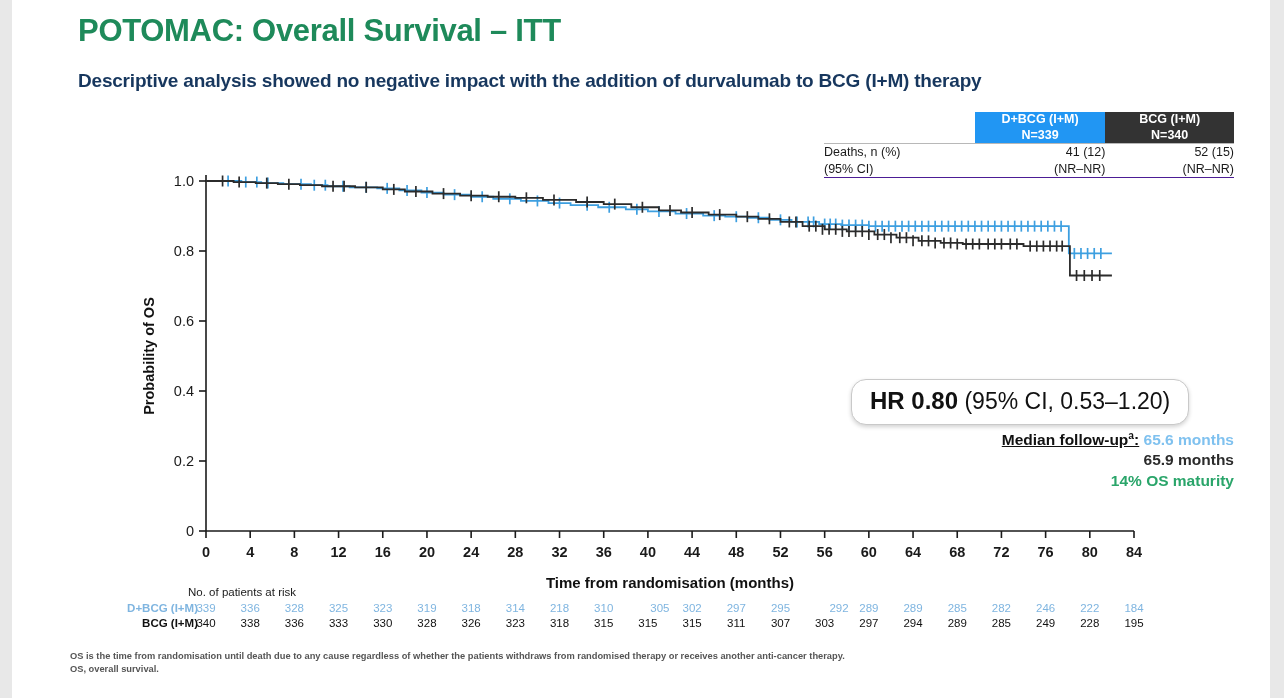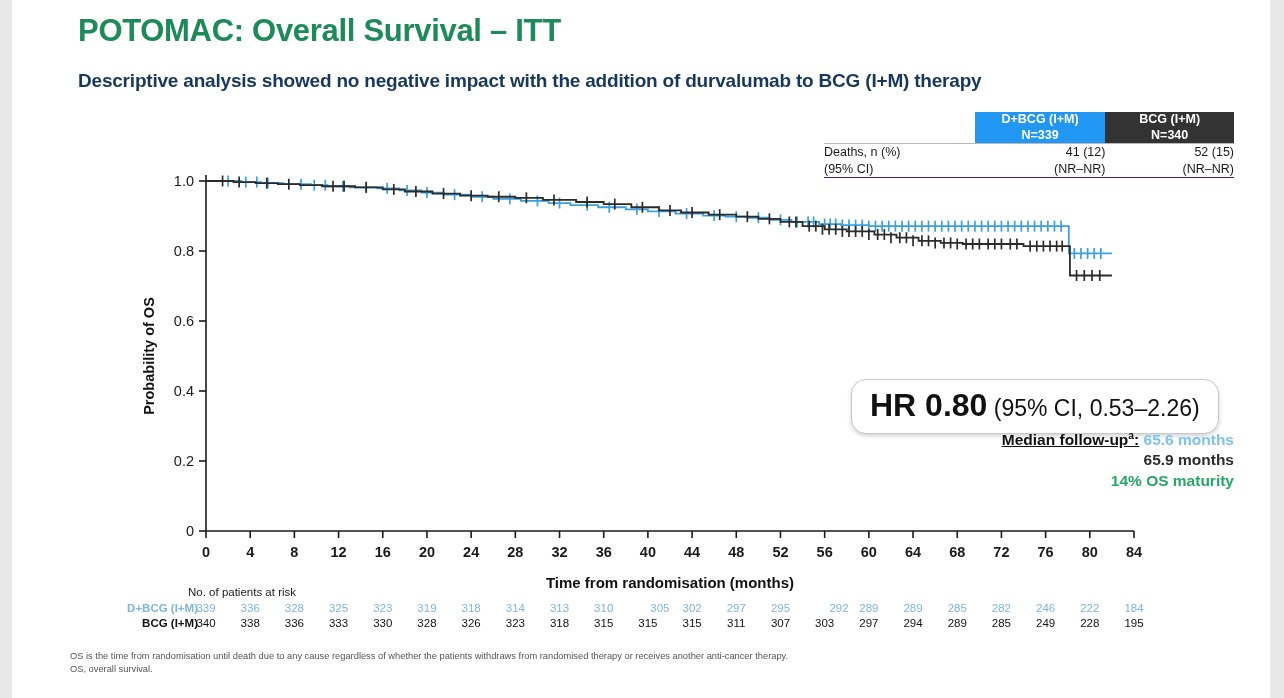--- a/index.html
+++ b/index.html
@@ -51,21 +51,21 @@
   #km-svg{display:block;}
 
   
   #hr-box{
     position:absolute;left:851px;top:379px;
     padding:7px 18px 9px 18px;
     background:#ffffff;border:1.5px solid #c9c9c9;border-radius:15px;
     box-shadow:0 2px 4px rgba(0,0,0,0.18);
     white-space:nowrap;
   }
-  #hr-box .hr-main{font-size:32px;font-weight:bold;color:#111;}
+  #hr-box .hr-main{font-size:24px;font-weight:bold;color:#111;}
   #hr-box .hr-ci{font-size:23px;color:#111;}
 
   #followup{
     position:absolute;left:760px;top:430px;width:474px;
     text-align:right;font-size:15.5px;font-weight:bold;line-height:1.32;
   }
   .fu-label{color:#111;text-decoration:underline;}
   .fu-blue{color:#7fc1ef;}
   .fu-black{color:#2b2b2b;}
   .fu-green{color:#2aa56a;}
@@ -84,21 +84,21 @@
   }
   .risk-num{position:absolute;top:0;font-size:11.5px;text-align:center;}
   .row-blue .risk-lbl,.row-blue .risk-num{color:#7fb5e0;}
   .row-black .risk-lbl,.row-black .risk-num{color:#111111;}
 
   
   #footnotes{
     position:absolute;left:70px;top:650px;width:1180px;
     font-size:9.3px;color:#555;line-height:1.45;
   }
-  #footnotes div{white-space:nowrap;}
+  #footnotes div{white-space:nowrap;font-weight:bold;}
 </style>
 </head>
 <body>
 
 <div class="edge-left"></div>
 <div class="edge-right"></div>
 
 <div id="title">POTOMAC: Overall Survival – ITT</div>
 <div id="subtitle">Descriptive analysis showed no negative impact with the addition of durvalumab to BCG (I+M) therapy</div>
 
@@ -328,21 +328,21 @@
         <line x1="1062.1904761904761" y1="90.60000000000002" x2="1062.1904761904761" y2="101.60000000000002"></line>
         <line x1="1076.552380952381" y1="120" x2="1076.552380952381" y2="131"></line>
         <line x1="1084.2857142857142" y1="120" x2="1084.2857142857142" y2="131"></line>
         <line x1="1092.0190476190478" y1="120" x2="1092.0190476190478" y2="131"></line>
         <line x1="1099.752380952381" y1="120" x2="1099.752380952381" y2="131"></line>
       </g>
     </svg>
 </div>
 
 <div id="hr-box">
-  <span class="hr-main">HR 0.80</span><span class="hr-ci"> (95% CI, 0.53–2.26)</span>
+  <span class="hr-main">HR 0.80</span><span class="hr-ci"> (95% CI, 0.53–1.20)</span>
 </div>
 
 <div id="followup">
   <div>
     <span class="fu-label">Median follow-upª:</span>
     <span class="fu-blue">65.6 months</span>
   </div>
   <div class="fu-black">65.9 months</div>
   <div class="fu-green">14% OS maturity</div>
 </div>
@@ -353,21 +353,21 @@
       <div class="risk-row row-blue" style="top: 0px; left: 0px; width: 1284px;">
         <span class="risk-lbl" style="right: 1086px;">D+BCG (I+M)</span>
         <span class="risk-num" style="left: 190px; width: 32px;">339</span>
         <span class="risk-num" style="left: 234.19px; width: 32px;">336</span>
         <span class="risk-num" style="left: 278.381px; width: 32px;">328</span>
         <span class="risk-num" style="left: 322.571px; width: 32px;">325</span>
         <span class="risk-num" style="left: 366.762px; width: 32px;">323</span>
         <span class="risk-num" style="left: 410.952px; width: 32px;">319</span>
         <span class="risk-num" style="left: 455.143px; width: 32px;">318</span>
         <span class="risk-num" style="left: 499.333px; width: 32px;">314</span>
-        <span class="risk-num" style="left: 543.524px; width: 32px;">313</span>
+        <span class="risk-num" style="left: 543.524px; width: 32px;">218</span>
         <span class="risk-num" style="left: 587.714px; width: 32px;">310</span>
         <span class="risk-num" style="left: 631.905px; width: 32px; margin-left: 12px;">305</span>
         <span class="risk-num" style="left: 676.095px; width: 32px;">302</span>
         <span class="risk-num" style="left: 720.286px; width: 32px;">297</span>
         <span class="risk-num" style="left: 764.476px; width: 32px;">295</span>
         <span class="risk-num" style="left: 823px; width: 32px;">292</span>
         <span class="risk-num" style="left: 852.857px; width: 32px;">289</span>
         <span class="risk-num" style="left: 897.048px; width: 32px;">289</span>
         <span class="risk-num" style="left: 941.238px; width: 32px;">285</span>
         <span class="risk-num" style="left: 985.429px; width: 32px;">282</span>

